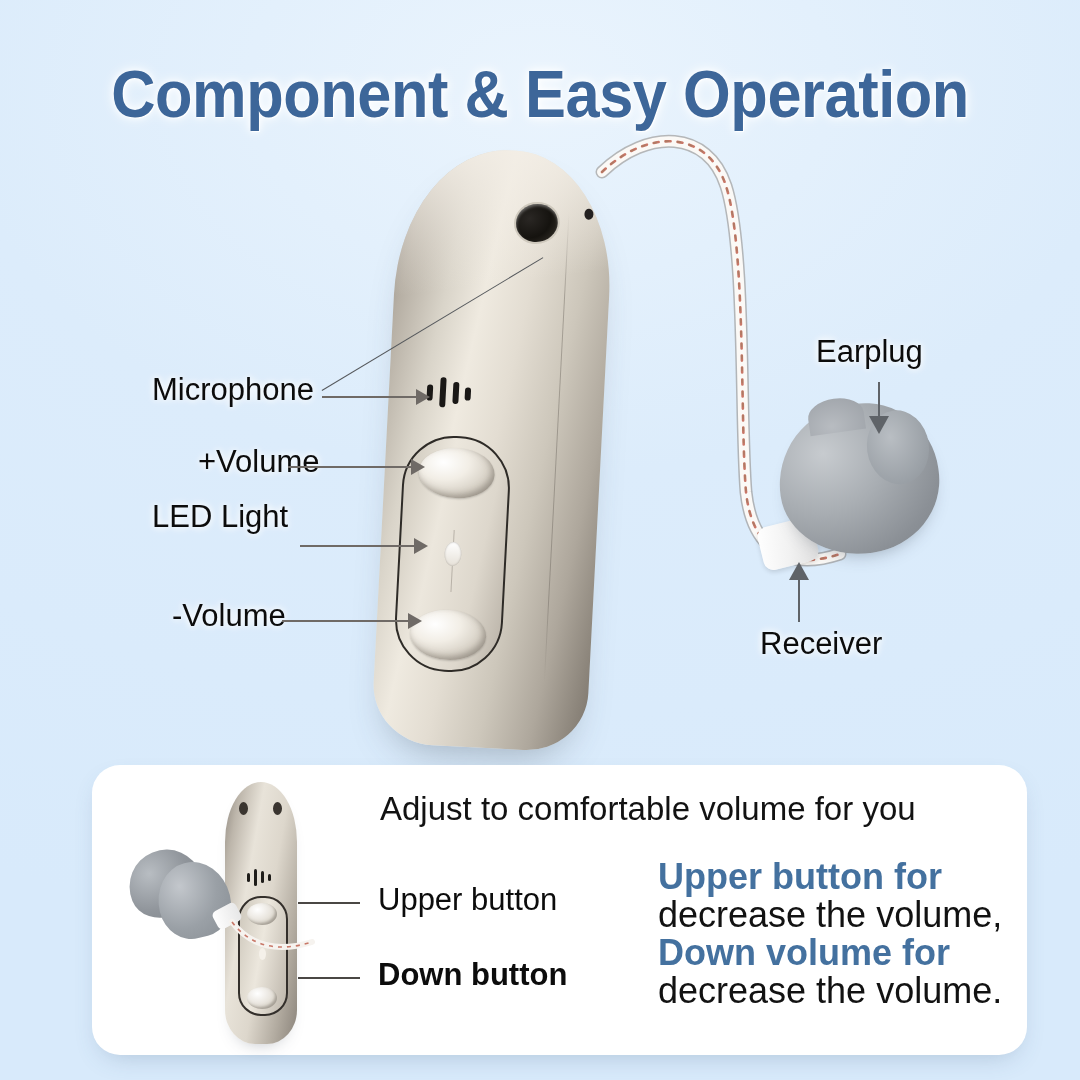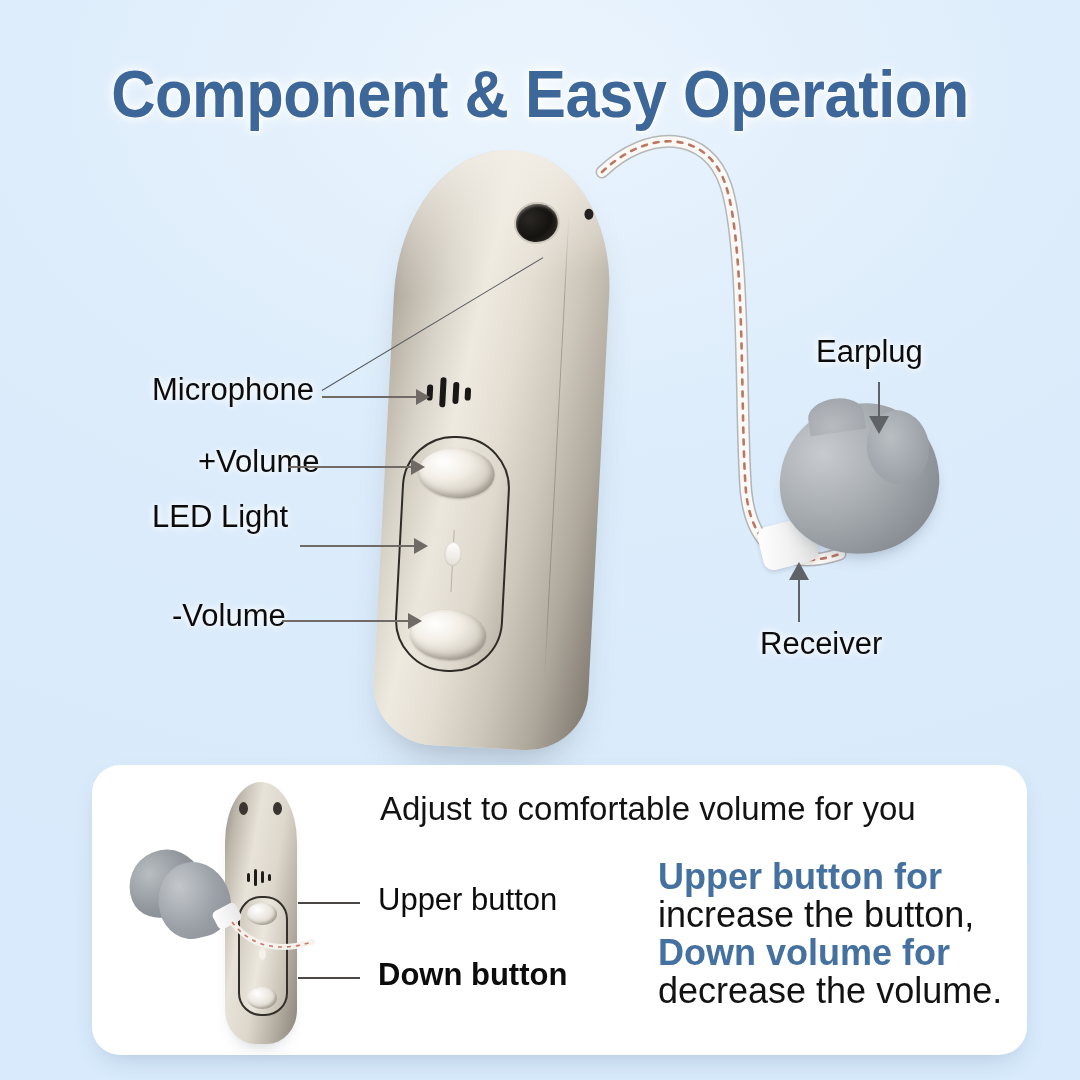--- a/index.html
+++ b/index.html
@@ -299,18 +299,18 @@
   <div class="card-heading">Adjust to comfortable volume for you</div>
 
   <div class="leader" style="left:298px;top:902px;width:62px;background:#4a4744;"></div>
   <div class="card-label" style="left:378px;top:882px;">Upper button</div>
 
   <div class="leader" style="left:298px;top:977px;width:62px;background:#4a4744;"></div>
   <div class="card-label" style="left:378px;top:957px;font-weight:bold;">Down button</div>
 
   <div class="rtext">
     <div class="bl">Upper button for</div>
-    <div class="bk">increase the button,</div>
+    <div class="bk">decrease the volume,</div>
     <div class="bl">Down volume for</div>
     <div class="bk">decrease the volume.</div>
   </div>
 
 </div>
 
 </body></html>

